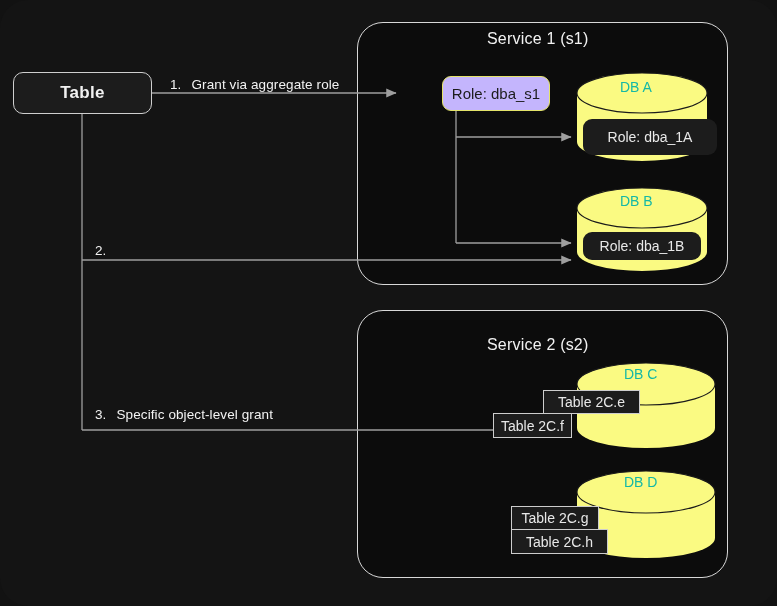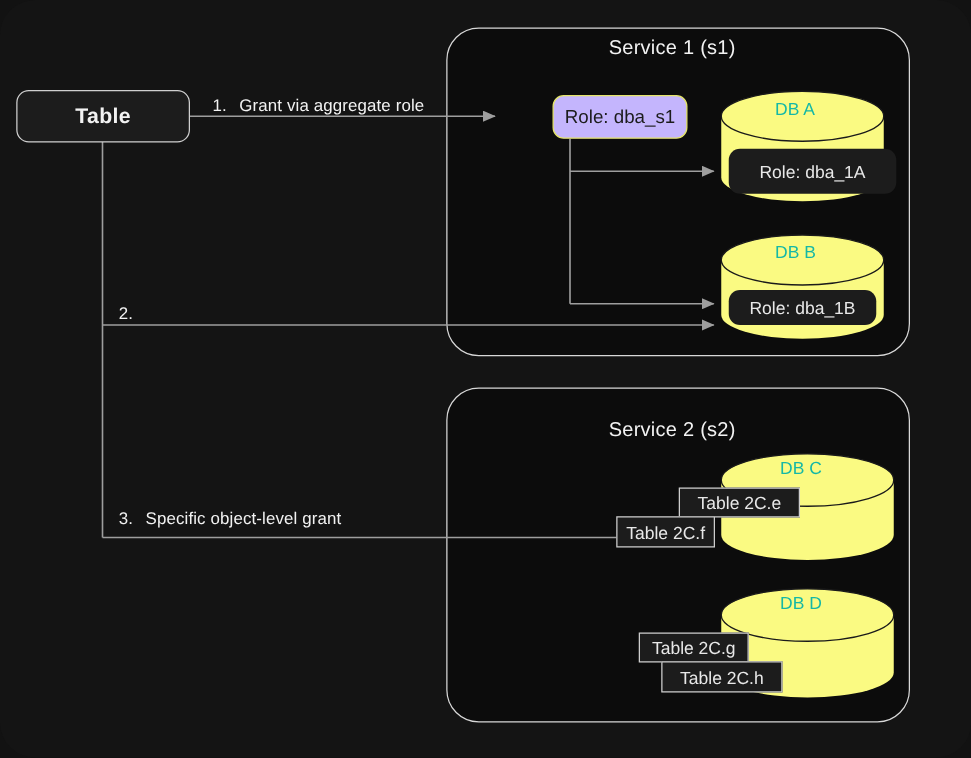--- a/index.html
+++ b/index.html
@@ -212,19 +212,19 @@
       <span class="txt table-label" style="position:static;">Table 2C.f</span>
     </div>
   </div>
 
   <div class="txt db-title" style="left:624px; top:474px;">DB D</div>
   <div class="table-box" style="left:511px; top:506px; width:88px; height:24px;">
     <div class="center-text">
       <span class="txt table-label" style="position:static;">Table 2C.g</span>
     </div>
   </div>
-  <div class="table-box" style="left:511px; top:529px; width:97px; height:25px;margin-left:18px;">
+  <div class="table-box" style="left:511px; top:529px; width:97px; height:25px;">
     <div class="center-text">
       <span class="txt table-label" style="position:static;">Table 2C.h</span>
     </div>
   </div>
 
 </div>
 
 </body></html>

